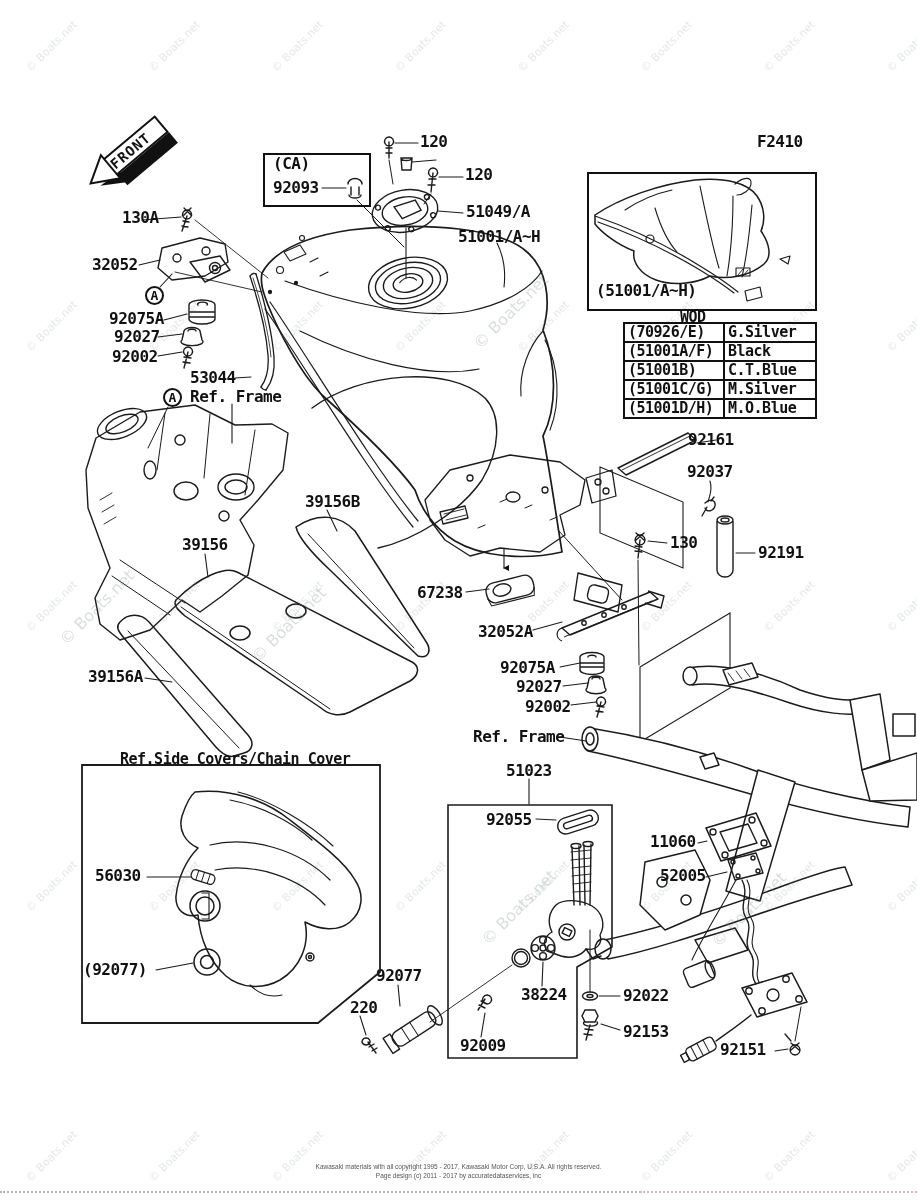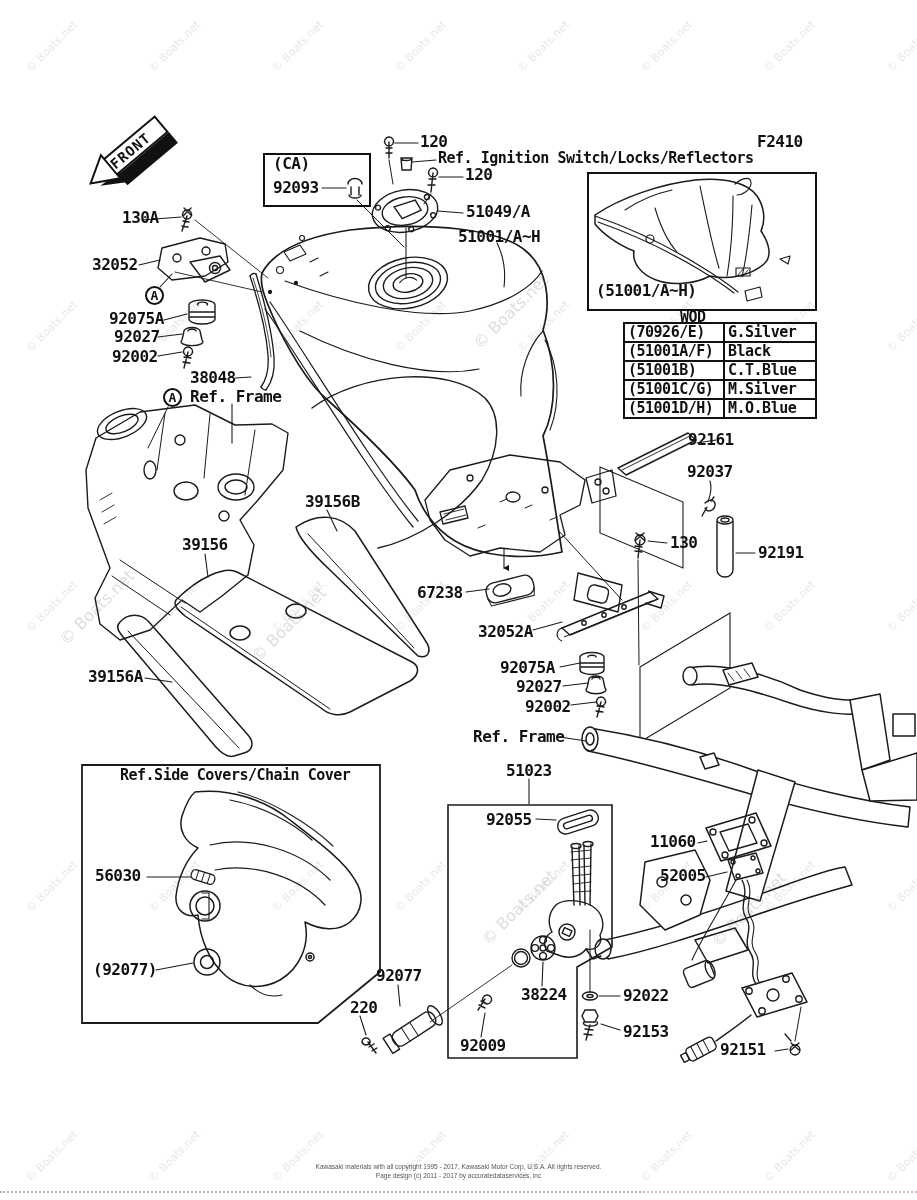--- a/index.html
+++ b/index.html
@@ -450,38 +450,37 @@
       <div class="wm big" style="left: 462px; top: 302px;">© Boats.net</div>
       <div class="wm big" style="left: 240px; top: 615px;">© Boats.net</div>
       <div class="wm big" style="left: 470px; top: 898px;">© Boats.net</div>
       <div class="wm big" style="left: 700px; top: 900px;">© Boats.net</div>
       <div class="wm big" style="left: 48px; top: 598px;">© Boats.net</div>
     </div>
 
   <div class="plabel" style="left:757px;top:134px;">F2410</div>
 
   <div class="plabel" style="left:420px;top:134px;">120</div>
-  <div class="plabel ref" style="left:438px;top:151px;">Ref. Ignition Switch/Locks/Reflectors</div>
   <div class="plabel" style="left:465px;top:167px;">120</div>
   <div class="plabel" style="left:466px;top:204px;">51049/A</div>
   <div class="plabel" style="left:458px;top:229px;">51001/A~H</div>
 
   <div class="cabox"></div>
   <div class="plabel" style="left:273px;top:156px;">(CA)</div>
   <div class="plabel" style="left:273px;top:180px;">92093</div>
 
   <div class="plabel" style="left:122px;top:210px;">130A</div>
   <div class="plabel" style="left:92px;top:257px;">32052</div>
   <div class="amark" style="left:145px;top:286px;">
       <span>A</span>
     </div>
   <div class="plabel" style="left:109px;top:311px;">92075A</div>
   <div class="plabel" style="left:114px;top:329px;">92027</div>
   <div class="plabel" style="left:112px;top:349px;">92002</div>
-  <div class="plabel" style="left:190px;top:370px;">38048</div>
+  <div class="plabel" style="left:190px;top:370px;">53044</div>
   <div class="amark" style="left:163px;top:388px;">
       <span>A</span>
     </div>
   <div class="plabel" style="left:190px;top:389px;">Ref. Frame</div>
 
   <div class="plabel" style="left:305px;top:494px;">39156B</div>
   <div class="plabel" style="left:182px;top:537px;text-align:center;">39156</div>
   <div class="plabel" style="left:88px;top:669px;">39156A</div>
   <div class="plabel" style="left:417px;top:585px;">67238</div>
 
@@ -495,21 +494,21 @@
   <div class="plabel" style="left:687px;top:464px;text-align:center;">92037</div>
   <div class="plabel" style="left:758px;top:545px;">92191</div>
   <div class="plabel" style="left:670px;top:535px;">130</div>
 
   <div class="plabel" style="left:506px;top:763px;">51023</div>
   <div class="plabel" style="left:486px;top:812px;">92055</div>
   <div class="plabel" style="left:650px;top:834px;">11060</div>
   <div class="plabel" style="left:660px;top:868px;">52005</div>
 
   <div class="plabel" style="left:95px;top:868px;">56030</div>
-  <div class="plabel" style="left:93px;top:962px;">(92077)</div>
+  <div class="plabel" style="left:83px;top:962px;">(92077)</div>
   <div class="plabel" style="left:376px;top:968px;text-align:right;">92077</div>
   <div class="plabel" style="left:350px;top:1000px;">220</div>
   <div class="plabel" style="left:521px;top:987px;">38224</div>
   <div class="plabel" style="left:623px;top:988px;">92022</div>
   <div class="plabel" style="left:460px;top:1038px;">92009</div>
   <div class="plabel" style="left:623px;top:1024px;">92153</div>
   <div class="plabel" style="left:720px;top:1042px;">92151</div>
 
   <div class="insetbox"></div>
   <div class="plabel" style="left:596px;top:283px;">(51001/A~H)</div>
@@ -536,21 +535,21 @@
     <tr>
           <td class="c1">(51001D/H)</td>
           <td class="c2">M.O.Blue</td>
         </tr>
   </tbody>
     </table>
 
   <svg class="artlayer" style="pointer-events:none;" viewBox="0 0 917 1200">
     <path d="M82,765 L380,765 L380,972 L318,1023 L82,1023 Z" fill="none" stroke="#1b1b1b" stroke-width="1.8"></path>
   </svg>
-  <div class="plabel ref" style="left:120px;top:768px;">Ref.Side Covers/Chain Cover</div>
+  <div class="plabel ref" style="left:120px;top:752px;">Ref.Side Covers/Chain Cover</div>
 
   <div class="footer">
     <div>Kawasaki materials with all copyright 1995 - 2017, Kawasaki Motor Corp, U.S.A. All rights reserved.</div>
     <div>Page design (c) 2011 - 2017 by accuratedataservices, inc</div>
   </div>
   <div class="dotline"></div>
   <div class="dotline2"></div>
 
 </div>
 

